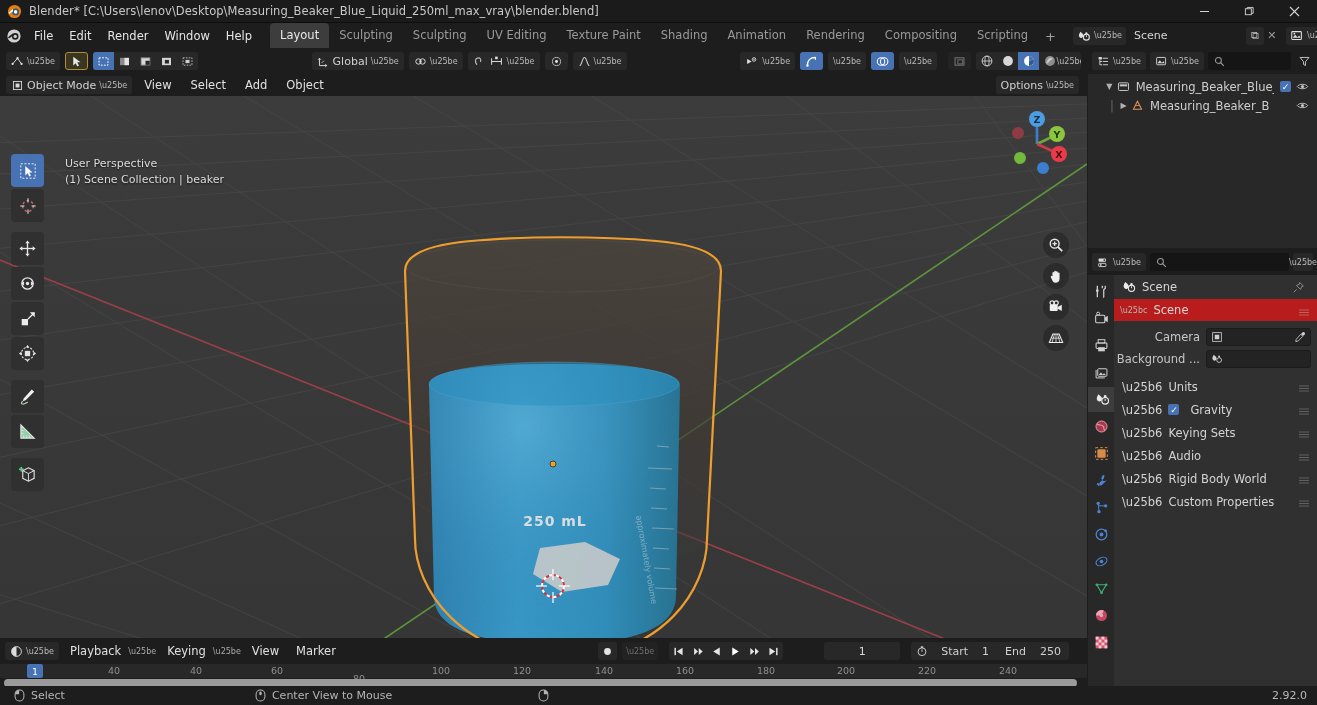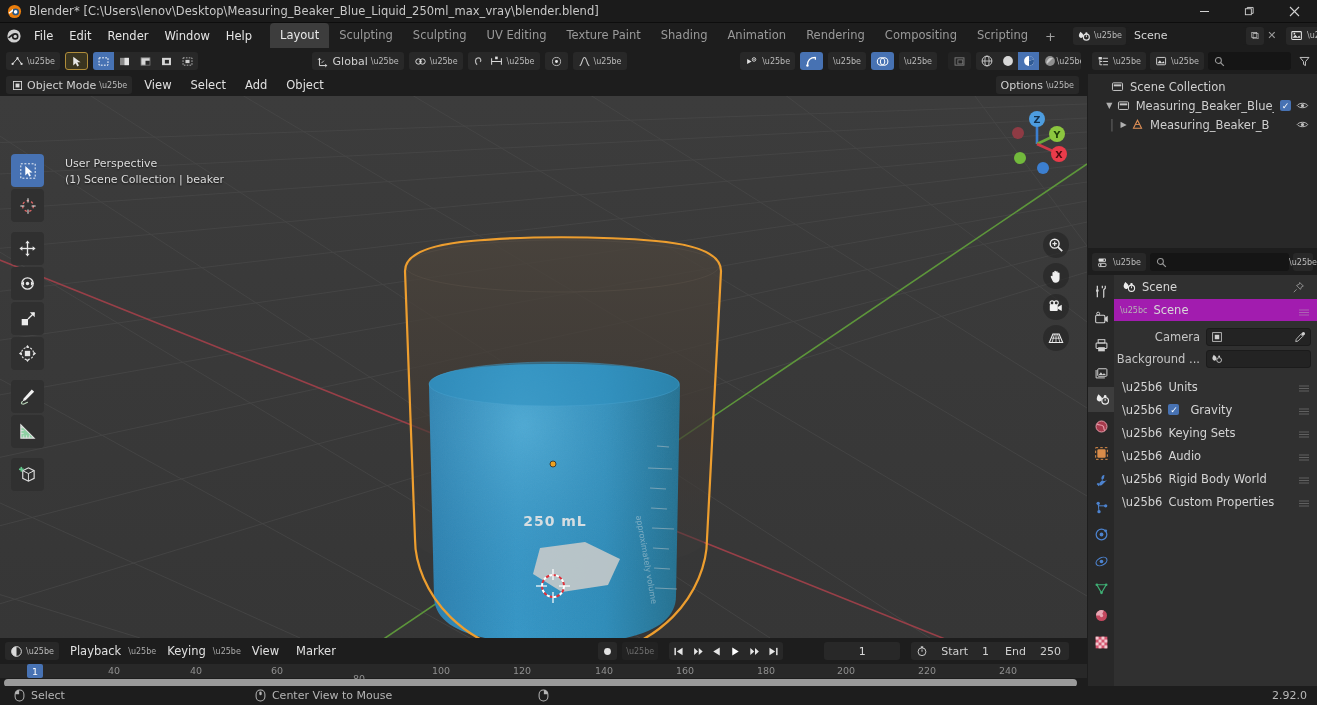--- a/index.html
+++ b/index.html
@@ -126,21 +126,21 @@
   
   .props { position: absolute; left: 1088px; top: 249px; width: 229px; height: 437px; background: #303030; }
   .props-header { height: 26px; background: #1d1d1d; display:flex; align-items:center; padding: 0 4px; gap:4px;}
   .props-tabs { position:absolute; left:0; top: 26px; width: 26px; bottom: 0; background: #282828;
     display:flex; flex-direction: column; align-items:center; padding-top: 4px; gap: 2px;}
   .ptab { width: 26px; height: 25px; display:flex; align-items:center; justify-content:center; }
   .ptab.on { background: #3d3d3d; border-left: 2px solid transparent; }
   .props-body { position:absolute; left:26px; top:26px; right:0; bottom:0; overflow:hidden; }
   .props-breadcrumb { height: 24px; display:flex; align-items:center; gap:6px; padding: 0 8px; color:#d6d6d6; font-size:11.5px;}
   .panel-head { height: 22px; display:flex; align-items:center; gap:6px; padding-left: 6px;
-    color:#d8d8d8; font-size:11.5px; background:#a21caf; }
+    color:#d8d8d8; font-size:11.5px; background:#b91c1c; }
   .panel-head .tri { font-size: 8px; color:#b5b5b5; }
   .grip { margin-left:auto; margin-right:6px; width: 14px; height: 9px; opacity:.45; }
   .prop-row { height: 22px; display:flex; align-items:center; gap:6px; padding: 0 6px 0 0; }
   .prop-label { width: 86px; text-align: right; color: #c6c6c6; font-size: 11.5px; white-space: nowrap;
     overflow: hidden; text-overflow: ellipsis; }
   .prop-field { flex:1; height: 18px; background: #232323; border-radius: 3px; display:flex; align-items:center;
     padding: 0 4px; gap: 5px; border: 1px solid #1b1b1b; }
   .collapse-row { height: 23px; display:flex; align-items:center; gap:6px; padding-left: 8px;
     color:#d4d4d4; font-size: 11.5px; }
 
@@ -765,30 +765,20 @@
         <span placeholder=""></span>
       </div>
       <div style="width:18px;display:flex;align-items:center;justify-content:center;">
         <svg width="13" height="13" viewBox="0 0 16 16">
           <path d="M2.5 3 H13.5 L9.2 8.2 V13 L6.8 11.6 V8.2 Z" fill="none" stroke="#c4c4c4" stroke-width="1.2"></path>
         </svg>
       </div>
     </div>
 
     <div style="padding-top:3px;">
-      <div class="ol-row" style="padding-left:10px;">
-        <span class="disc"></span>
-        <span style="margin:0 6px 0 2px;display:flex;">
-          <svg width="13" height="13" viewBox="0 0 16 16">
-            <rect x="1.8" y="3.5" width="12.4" height="9.4" rx="1.2" fill="none" stroke="#c8c8c8" stroke-width="1.2"></rect>
-            <rect x="3.4" y="5.4" width="9.2" height="2.4" fill="#c8c8c8"></rect>
-          </svg>
-        </span>
-        <span class="lbl">Scene Collection</span>
-      </div>
 
       <div class="ol-row" style="padding-left:16px;">
         <span class="disc">▼</span>
         <span style="margin:0 6px 0 2px;display:flex;">
           <svg width="13" height="13" viewBox="0 0 16 16">
             <rect x="1.8" y="3.5" width="12.4" height="9.4" rx="1.2" fill="none" stroke="#c8c8c8" stroke-width="1.2"></rect>
             <rect x="3.4" y="5.4" width="9.2" height="2.4" fill="#c8c8c8"></rect>
           </svg>
         </span>
         <span class="lbl">Measuring_Beaker_Blue_</span>

